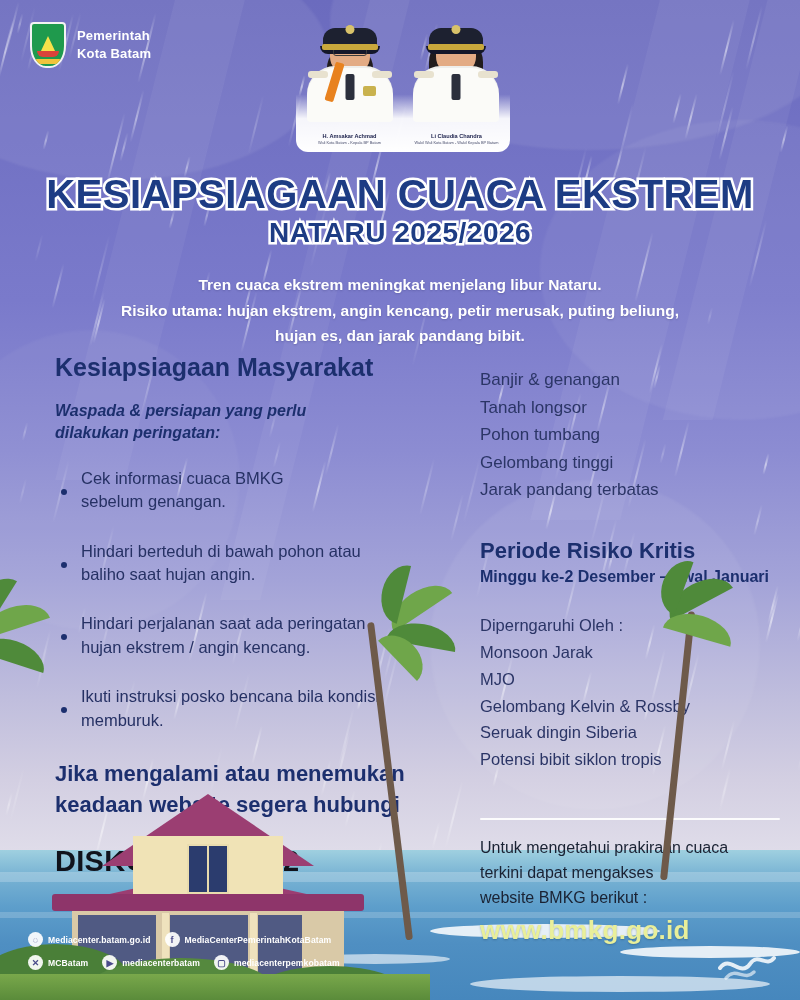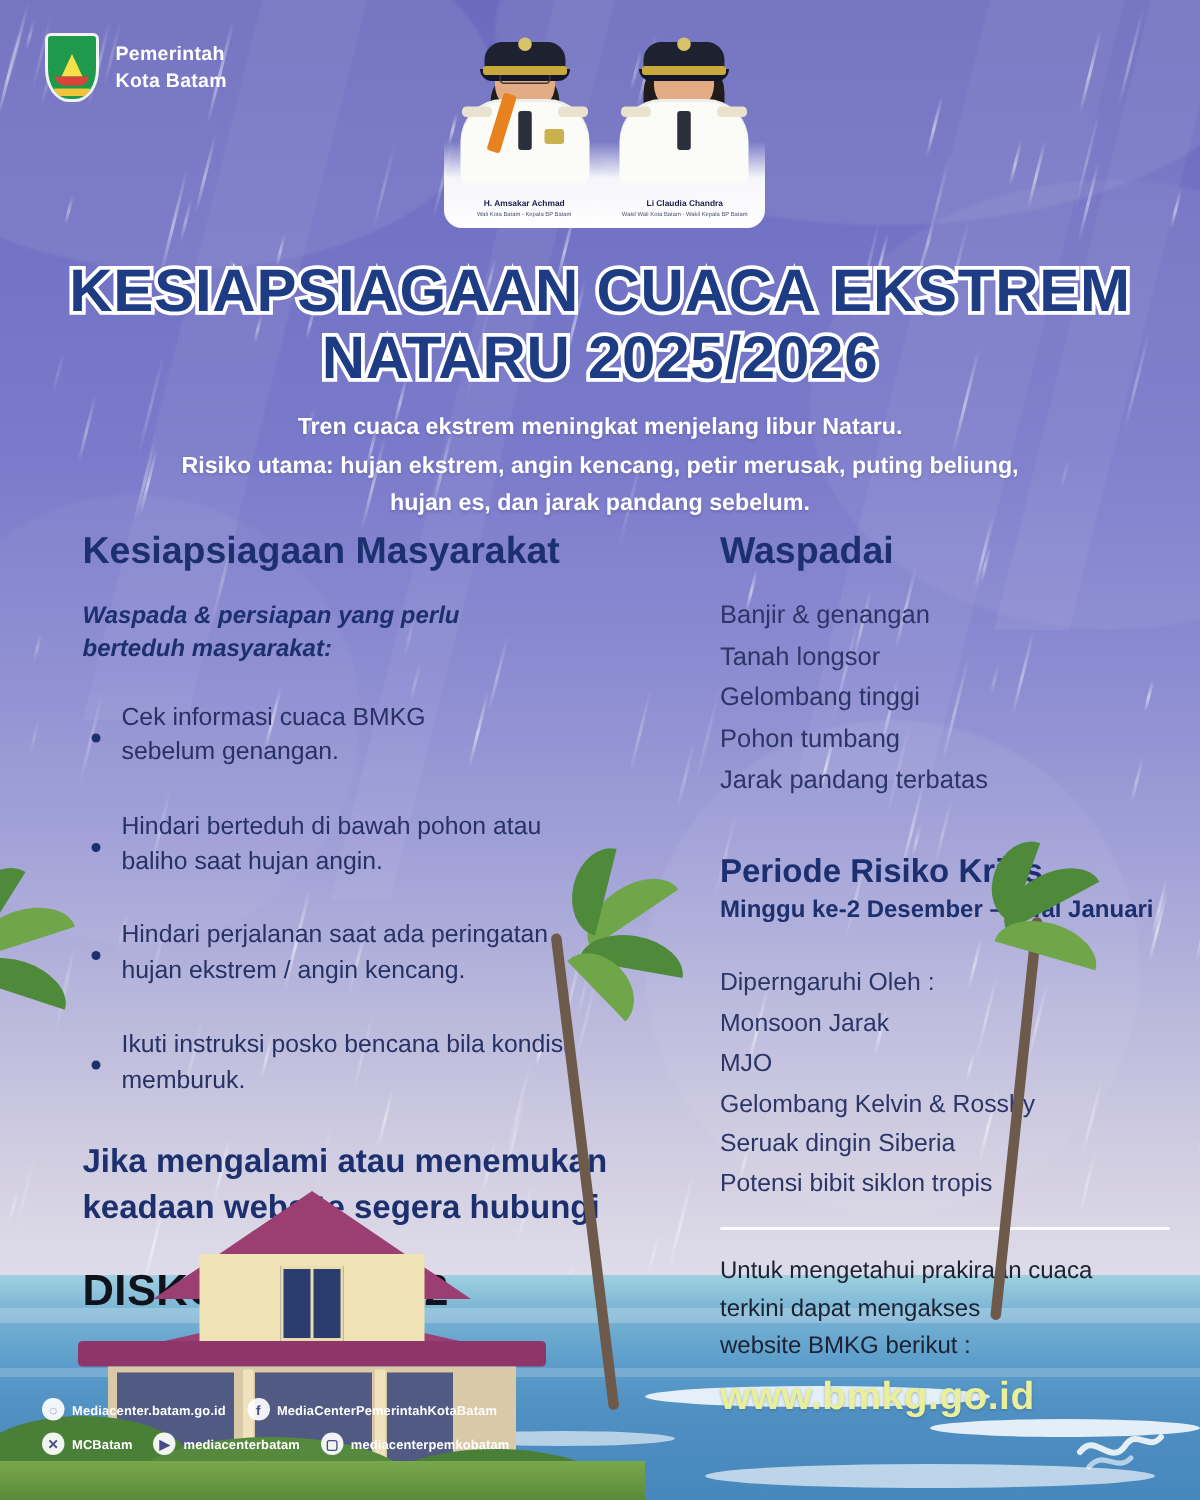--- a/index.html
+++ b/index.html
@@ -136,21 +136,21 @@
   .name-col { flex: 1; text-align: center; padding: 0 2px; }
   .name-main { font-size: 5.6px; font-weight: bold; color: #1a1f4a; line-height: 1.25; }
   .name-sub { font-size: 3.9px; color: #4a4f6e; line-height: 1.25; margin-top: 1px; }
 
   
   .title-wrap { position: absolute; top: 172px; left: 0; width: 800px; text-align: center; }
   .title {
     font-size: 40px; font-weight: bold; color: #1d3c84; letter-spacing: .5px; line-height: 1.12;
     -webkit-text-stroke: 5px #ffffff; paint-order: stroke fill;
   }
-  .title.l2 { font-size: 40px; }
+  .title.l2 { font-size: 28px; }
   .subtitle {
     position: absolute; top: 272px; left: 0; width: 800px; text-align: center;
     color: #ffffff; font-weight: bold; font-size: 15.5px; line-height: 1.65;
     text-shadow: 0 1px 2px rgba(40,40,90,.25);
   }
 
   
   .col-left { position: absolute; left: 55px; top: 352px; width: 375px; }
   .col-right { position: absolute; left: 480px; top: 352px; width: 300px; }
 
@@ -502,28 +502,28 @@
   </div>
 
   <div class="title-wrap">
     <div class="title">KESIAPSIAGAAN CUACA EKSTREM</div>
     <div class="title l2">NATARU 2025/2026</div>
   </div>
 
   <div class="subtitle">
     <div>Tren cuaca ekstrem meningkat menjelang libur Nataru.</div>
     <div>Risiko utama: hujan ekstrem, angin kencang, petir merusak, puting beliung,</div>
-    <div>hujan es, dan jarak pandang sebelum.</div>
+    <div>hujan es, dan jarak pandang bibit.</div>
   </div>
 
   <div class="col-left">
     <div class="sec-head">Kesiapsiagaan Masyarakat</div>
     <div class="lead">
       <div>Waspada &amp; persiapan yang perlu</div>
-      <div>berteduh masyarakat:</div>
+      <div>dilakukan peringatan:</div>
     </div>
 
     <div class="bullets">
       <div class="bullet">
         <span class="dot"></span>
         <div class="btext">
           <div>Cek informasi cuaca BMKG</div>
           <div>sebelum genangan.</div>
         </div>
       </div>
@@ -551,26 +551,25 @@
     </div>
 
     <div class="emg">
       <div>Jika mengalami atau menemukan</div>
       <div>keadaan website segera hubungi</div>
     </div>
     <div class="hotline">DISKOMINFO 112</div>
   </div>
 
   <div class="col-right">
-    <div class="sec-head">Waspadai</div>
     <div class="plain-list">
       <div class="li">Banjir &amp; genangan</div>
       <div class="li">Tanah longsor</div>
+      <div class="li">Pohon tumbang</div>
       <div class="li">Gelombang tinggi</div>
-      <div class="li">Pohon tumbang</div>
       <div class="li">Jarak pandang terbatas</div>
     </div>
 
     <div class="sec-head small period-head">Periode Risiko Kritis</div>
     <div class="period-sub">Minggu ke-2 Desember – awal Januari</div>
 
     <div class="infl">
       <div class="li">Diperngaruhi Oleh :</div>
       <div class="li">Monsoon Jarak</div>
       <div class="li">MJO</div>

